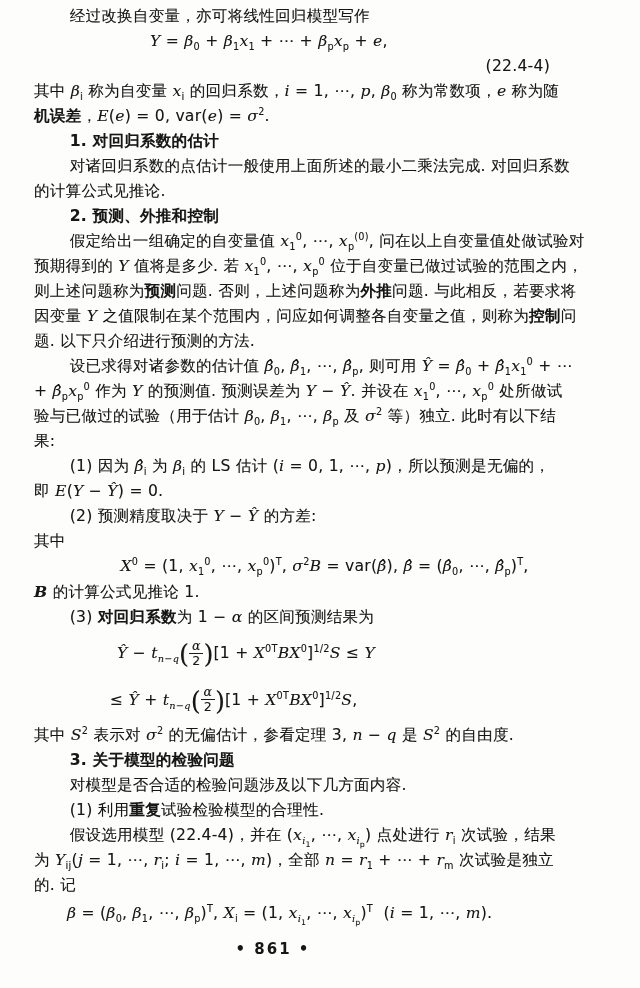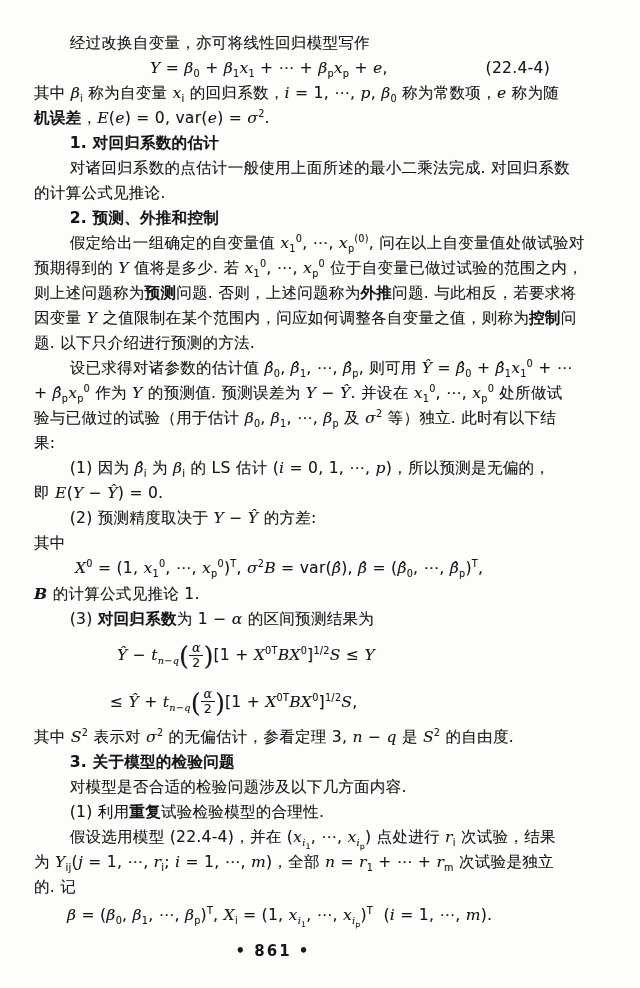--- a/index.html
+++ b/index.html
@@ -8,34 +8,34 @@
     background:#fdfdfb;
     font-family:"DejaVu Sans",sans-serif;
     color:#161616;
     overflow:hidden;
   }
   .page{
     position:relative;
     width:604px;height:988px;
     background:#fdfdfb;
     box-sizing:border-box;
-    padding:31px 30px 0 34px;
+    padding:4px 30px 0 34px;
   }
   .body{
     font-size:15.5px;
     line-height:25px;
     letter-spacing:0.3px;
     text-shadow:0.3px 0.3px 0 rgba(0,0,0,0.28);
   }
   .ln{min-height:25px;white-space:nowrap;}
   .ind{text-indent:2.3em;}
   .head{font-weight:bold;}
   .tall{line-height:46px;min-height:46px;}
   .disp35{line-height:30px;min-height:30px;}
-  .eq{display:flex;align-items:baseline;}
+  .eq{display:flex;align-items:baseline;flex-direction:column;}
   .eq .fx{padding-left:116px;}
   .eq .eqno{margin-left:auto;padding-right:24px;}
   i{font-family:"DejaVu Serif",serif;font-style:italic;}
   b i, i b{font-weight:bold;}
   sub,sup{font-size:0.62em;line-height:0;}
   sub sub{font-size:0.8em;}
   .frac{
     display:inline-block;text-align:center;vertical-align:-0.55em;
     font-size:0.8em;line-height:1.15;letter-spacing:0;
   }
@@ -73,21 +73,21 @@
       <div class="ln ">因变量 <i>Y</i> 之值限制在某个范围内，问应如何调整各自变量之值，则称为<b>控制</b>问</div>
       <div class="ln ">题. 以下只介绍进行预测的方法.</div>
       <div class="ln ind">设已求得对诸参数的估计值 <i>β̂</i><sub>0</sub>, <i>β̂</i><sub>1</sub>, ⋯, <i>β̂</i><sub>p</sub>, 则可用 <i>Ŷ</i> = <i>β̂</i><sub>0</sub> + <i>β̂</i><sub>1</sub><i>x</i><sub>1</sub><sup>0</sup> + ⋯</div>
       <div class="ln ">+ <i>β̂</i><sub>p</sub><i>x</i><sub>p</sub><sup>0</sup> 作为 <i>Y</i> 的预测值. 预测误差为 <i>Y</i> − <i>Ŷ</i>. 并设在 <i>x</i><sub>1</sub><sup>0</sup>, ⋯, <i>x</i><sub>p</sub><sup>0</sup> 处所做试</div>
       <div class="ln ">验与已做过的试验（用于估计 <i>β</i><sub>0</sub>, <i>β</i><sub>1</sub>, ⋯, <i>β</i><sub>p</sub> 及 <i>σ</i><sup>2</sup> 等）独立. 此时有以下结</div>
       <div class="ln ">果:</div>
       <div class="ln ind">(1) 因为 <i>β̂</i><sub>i</sub> 为 <i>β</i><sub>i</sub> 的 LS 估计 (<i>i</i> = 0, 1, ⋯, <i>p</i>)，所以预测是无偏的，</div>
       <div class="ln ">即 <i>E</i>(<i>Y</i> − <i>Ŷ</i>) = 0.</div>
       <div class="ln ind">(2) 预测精度取决于 <i>Y</i> − <i>Ŷ</i> 的方差:</div>
       <div class="ln ">其中</div>
-      <div class="ln " style="padding-left: 41px;"><i>X</i><sup>0</sup> = (1, <i>x</i><sub>1</sub><sup>0</sup>, ⋯, <i>x</i><sub>p</sub><sup>0</sup>)<sup>T</sup>, <i>σ</i><sup>2</sup><i>B</i> = var(<i>β̂</i>), <i>β̂</i> = (<i>β̂</i><sub>0</sub>, ⋯, <i>β̂</i><sub>p</sub>)<sup>T</sup>,</div>
+      <div class="ln " style="padding-left: 41px; text-align: center;"><i>X</i><sup>0</sup> = (1, <i>x</i><sub>1</sub><sup>0</sup>, ⋯, <i>x</i><sub>p</sub><sup>0</sup>)<sup>T</sup>, <i>σ</i><sup>2</sup><i>B</i> = var(<i>β̂</i>), <i>β̂</i> = (<i>β̂</i><sub>0</sub>, ⋯, <i>β̂</i><sub>p</sub>)<sup>T</sup>,</div>
       <div class="ln "><b><i>B</i></b> 的计算公式见推论 1.</div>
       <div class="ln ind">(3) <b>对回归系数</b>为 1 − <i>α</i> 的区间预测结果为</div>
       <div class="ln tall" style="padding-left: 83px;"><i>Ŷ</i> − <i>t</i><sub><i>n</i>−<i>q</i></sub><span class="bp">(</span><span class="frac"><span class="fn"><i>α</i></span><span class="fd">2</span></span><span class="bp">)</span>[1 + <i>X</i><sup>0T</sup><i>B</i><i>X</i><sup>0</sup>]<sup>1/2</sup><i>S</i> ≤ <i>Y</i></div>
       <div class="ln tall" style="padding-left: 76px;">≤ <i>Ŷ</i> + <i>t</i><sub><i>n</i>−<i>q</i></sub><span class="bp">(</span><span class="frac"><span class="fn"><i>α</i></span><span class="fd">2</span></span><span class="bp">)</span>[1 + <i>X</i><sup>0T</sup><i>B</i><i>X</i><sup>0</sup>]<sup>1/2</sup><i>S</i>,</div>
       <div class="ln ">其中 <i>S</i><sup>2</sup> 表示对 <i>σ</i><sup>2</sup> 的无偏估计，参看定理 3, <i>n</i> − <i>q</i> 是 <i>S</i><sup>2</sup> 的自由度.</div>
       <div class="ln ind head">3. 关于模型的检验问题</div>
       <div class="ln ind">对模型是否合适的检验问题涉及以下几方面内容.</div>
       <div class="ln ind">(1) 利用<b>重复</b>试验检验模型的合理性.</div>
       <div class="ln ind">假设选用模型 (22.4-4)，并在 (<i>x</i><sub><i>i</i><sub>1</sub></sub>, ⋯, <i>x</i><sub><i>i</i><sub>p</sub></sub>) 点处进行 <i>r</i><sub>i</sub> 次试验，结果</div>
       <div class="ln ">为 <i>Y</i><sub>ij</sub>(<i>j</i> = 1, ⋯, <i>r</i><sub>i</sub>; <i>i</i> = 1, ⋯, <i>m</i>)，全部 <i>n</i> = <i>r</i><sub>1</sub> + ⋯ + <i>r</i><sub>m</sub> 次试验是独立</div>

